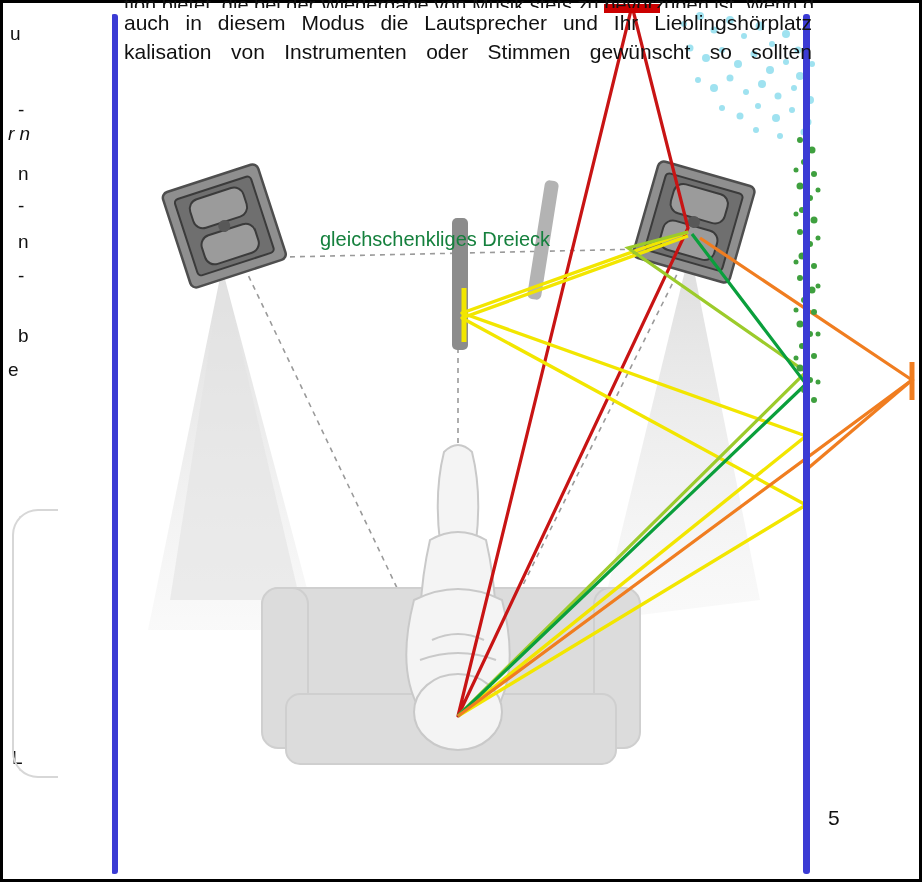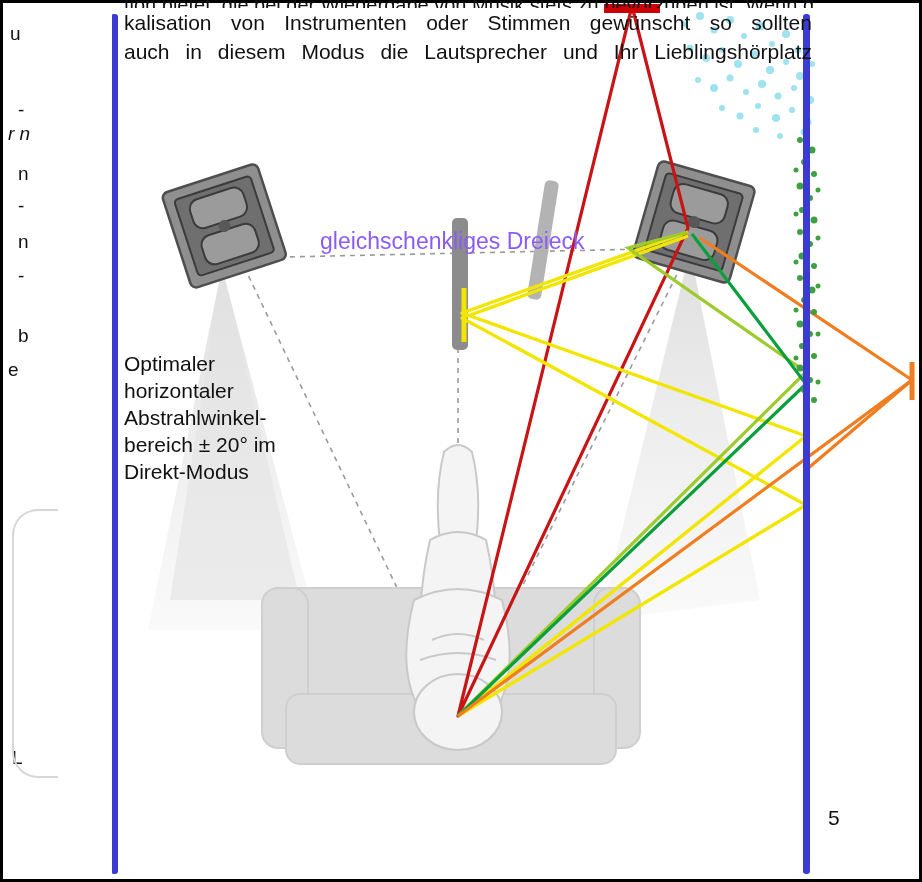--- a/index.html
+++ b/index.html
@@ -21,21 +21,21 @@
   .wall{position:absolute;background:#3b3bd4;border-radius:3px;}
   .wall-left{left:111px;top:14px;width:7px;height:860px;}
   .wall-right{left:803px;top:14px;width:7px;height:860px;}
 
   
   .para{position:absolute;left:124px;top:8px;width:688px;font-size:21px;color:#111;line-height:29px;}
   .para .line{white-space:nowrap;}
   .para .justified{display:flex;justify-content:space-between;}
   .cut-line{position:absolute;left:124px;top:-6px;width:690px;height:14px;overflow:hidden;color:#111;font-size:20px;white-space:nowrap;}
 
-  .label-tri{position:absolute;left:320px;top:228px;font-size:23px;color:#8b5cf6;white-space:nowrap;}
+  .label-tri{position:absolute;left:320px;top:228px;font-size:20px;color:#15803d;white-space:nowrap;}
   .label-angle{position:absolute;left:124px;top:350px;font-size:21px;color:#111;line-height:27px;}
   .page-num{position:absolute;left:828px;top:806px;font-size:21px;color:#111;}
 
   
   .red-bar{position:absolute;left:604px;top:4px;width:56px;height:9px;background:#c00;}
 
   svg.overlay{position:absolute;left:0;top:0;width:922px;height:882px;}
 </style>
 </head>
 <body>
@@ -233,46 +233,39 @@
     <div class="frag" style="left:14px;top:322px;">b</div>
     <div class="frag" style="left:4px;top:356px;">e</div>
     <div class="frag" style="left:8px;top:744px;">L</div>
     <div class="left-shape"></div>
   </div>
 
   <div class="cut-line">tion bietet, die bei der Wiedergabe von Musik stets zu bevorzugen ist. Wenn die Lo-</div>
 
   <div class="para">
     <div class="line justified">
-      <span>kalisation</span>
-      <span>von</span>
-      <span>Instrumenten</span>
-      <span>oder</span>
-      <span>Stimmen</span>
-      <span>gewünscht</span>
-      <span>so</span>
-      <span>sollten</span>
-    </div>
-    <div class="line justified">
       <span>auch</span>
       <span>in</span>
       <span>diesem</span>
       <span>Modus</span>
       <span>die</span>
       <span>Lautsprecher</span>
       <span>und</span>
       <span>Ihr</span>
       <span>Lieblingshörplatz</span>
     </div>
+    <div class="line justified">
+      <span>kalisation</span>
+      <span>von</span>
+      <span>Instrumenten</span>
+      <span>oder</span>
+      <span>Stimmen</span>
+      <span>gewünscht</span>
+      <span>so</span>
+      <span>sollten</span>
+    </div>
   </div>
 
   <div class="label-tri">gleichschenkliges Dreieck</div>
 
-  <div class="label-angle">
-    <div>Optimaler</div>
-    <div>horizontaler</div>
-    <div>Abstrahlwinkel-</div>
-    <div>bereich ± 20° im</div>
-    <div>Direkt-Modus</div>
-  </div>
 
   <div class="page-num">5</div>
 </div>
 
 </body></html>

